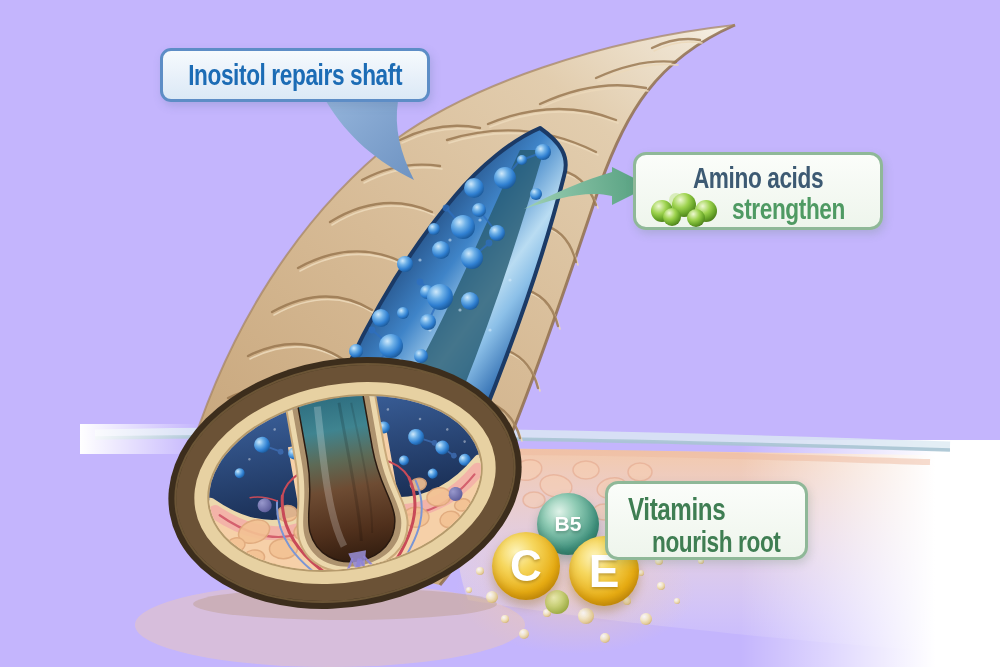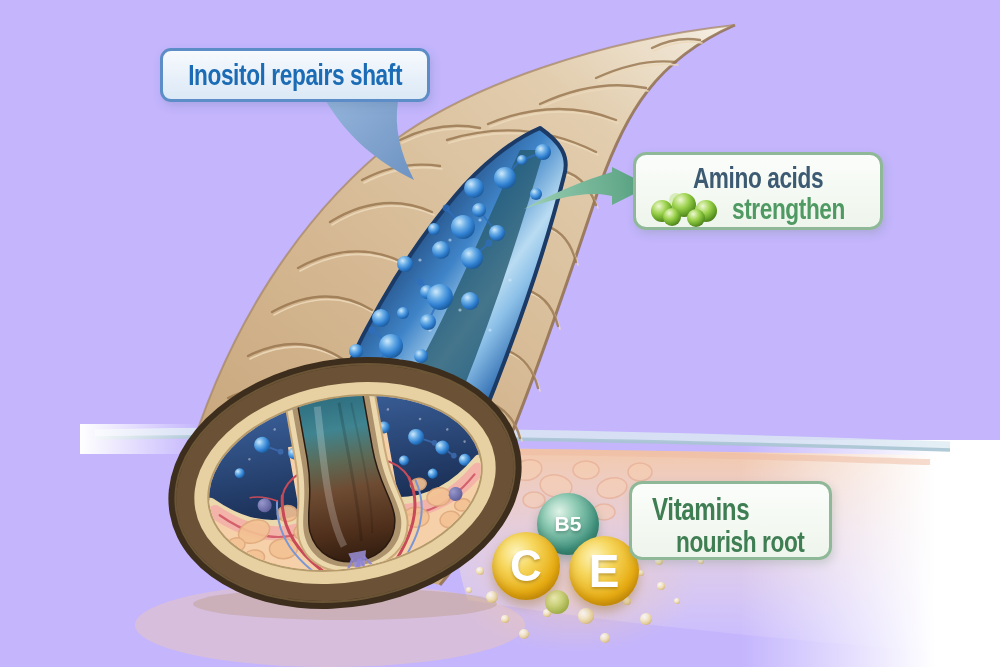--- a/index.html
+++ b/index.html
@@ -27,21 +27,21 @@
   }
   .c-amino{left:633px;top:152px;width:250px;height:78px;}
   .c-amino .title{
     display:block;text-align:center;margin-top:7px;
     color:var(--amino-title,#3d5a73);font-weight:bold;font-size:29px;white-space:nowrap;
   }
   .c-amino .row2{display:flex;align-items:center;padding-left:14px;margin-top:-4px;}
   .c-amino .row2 .act{
     color:var(--amino-green,#4f9a63);font-weight:bold;font-size:29px;white-space:nowrap;margin-left:4px;
   }
-  .c-vit{left:605px;top:481px;width:203px;height:79px;margin-left:24px;}
+  .c-vit{left:605px;top:481px;width:203px;height:79px;}
   .c-vit .l1{
     display:block;margin:8px 0 0 20px;
     color:var(--vitamins-text,#3f7e53);font-weight:bold;font-size:31px;white-space:nowrap;
   }
   .c-vit .l2{
     display:block;margin:-2px 0 0 44px;
     color:var(--vitamins-text,#3f7e53);font-weight:bold;font-size:29px;white-space:nowrap;
   }
   .cond{display:inline-block;transform:scaleX(.78);transform-origin:0 50%;letter-spacing:-.5px;}
   .condc{display:inline-block;transform:scaleX(.78);transform-origin:50% 50%;letter-spacing:-.5px;}

